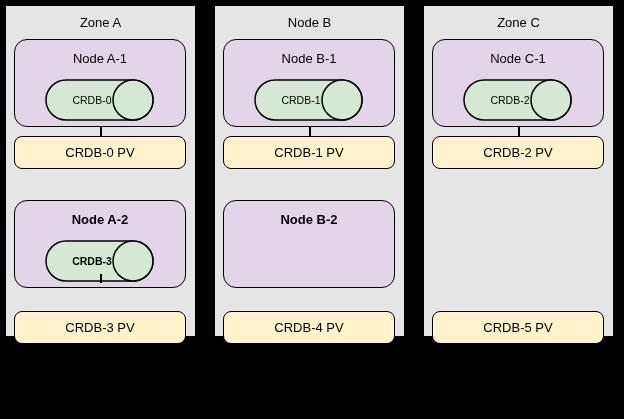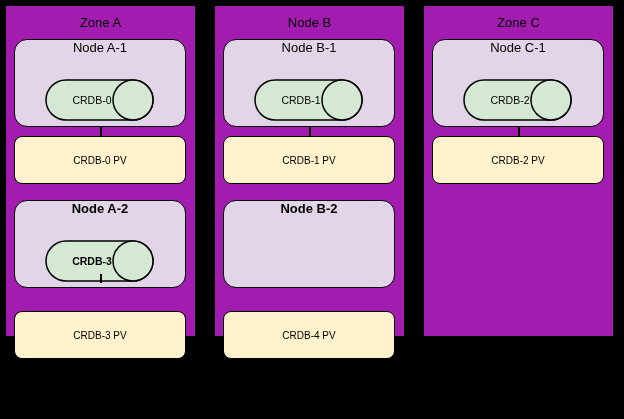--- a/index.html
+++ b/index.html
@@ -14,21 +14,21 @@
     background: #000000;
     font-family: "Liberation Sans", sans-serif;
     color: #000000;
     overflow: hidden;
   }
   .zone {
     position: absolute;
     top: 5px;
     width: 191px;
     height: 332px;
-    background: #a21caf;
+    background: #e5e5e5;
     border: 1.5px solid #000000;
     box-sizing: border-box;
   }
   .zone-a { left: 5px; }
   .zone-b { left: 214px; }
   .zone-c { left: 423px; text-decoration: underline; }
   .zone-title {
     position: absolute;
     top: 9px;
     left: 0;
@@ -42,20 +42,21 @@
     width: 172px;
     height: 88px;
     background: #e1d5e7;
     border: 1.5px solid #000000;
     border-radius: 13px;
     box-sizing: border-box;
   }
   .slot1 { top: 33px; }
   .slot2 { top: 194px; font-weight: bold; }
   .node-title {
+    margin-top: 11px;
     text-align: center;
     font-size: 13px;
   }
   .db-cylinder {
     position: absolute;
     top: 39px;
     left: 50%;
     transform: translateX(-50%);
     width: 112px;
     height: 42px;
@@ -66,29 +67,29 @@
     width: 2px;
     margin-left: -1px;
     background: #000000;
   }
   .connector.c1 { top: 121px; height: 9px; }
   .connector.c2 { top: 268px; height: 9px; }
   .pv {
     position: absolute;
     left: 8px;
     width: 172px;
-    height: 48px;
+    height: 33px;
     background: #fff2cc;
     border: 1.5px solid #000000;
     border-radius: 8px;
     box-sizing: border-box;
     display: flex;
     align-items: center;
     justify-content: center;
-    font-size: 10px;
+    font-size: 13px;
     text-align: right;
   }
   .pv1 { top: 130px; }
   .pv2 { top: 277px; margin-top: 28px; }
   .cyl-label {
     font-size: 10.5px;
     font-family: "Liberation Sans", sans-serif;
   }
 </style>
 </head>
@@ -159,15 +160,18 @@
         <path d="M 89 1 L 22 1 A 20 20 0 0 0 22 41 L 89 41 A 20 20 0 0 0 89 1 Z" fill="#d5e8d4" stroke="#000000" stroke-width="1.5"></path>
         <ellipse cx="89" cy="21" rx="20" ry="20" fill="#d5e8d4" stroke="#000000" stroke-width="1.5"></ellipse>
         <text class="cyl-label" x="48" y="25" text-anchor="middle">CRDB-2</text>
       </svg>
     </div>
     <div class="connector c1"></div>
     <div class="pv pv1">
       <span>CRDB-2 PV</span>
     </div>
 
+    <div class="pv pv2">
+      <span>CRDB-5 PV</span>
+    </div>
   </div>
 
 </div>
 
 </body></html>

